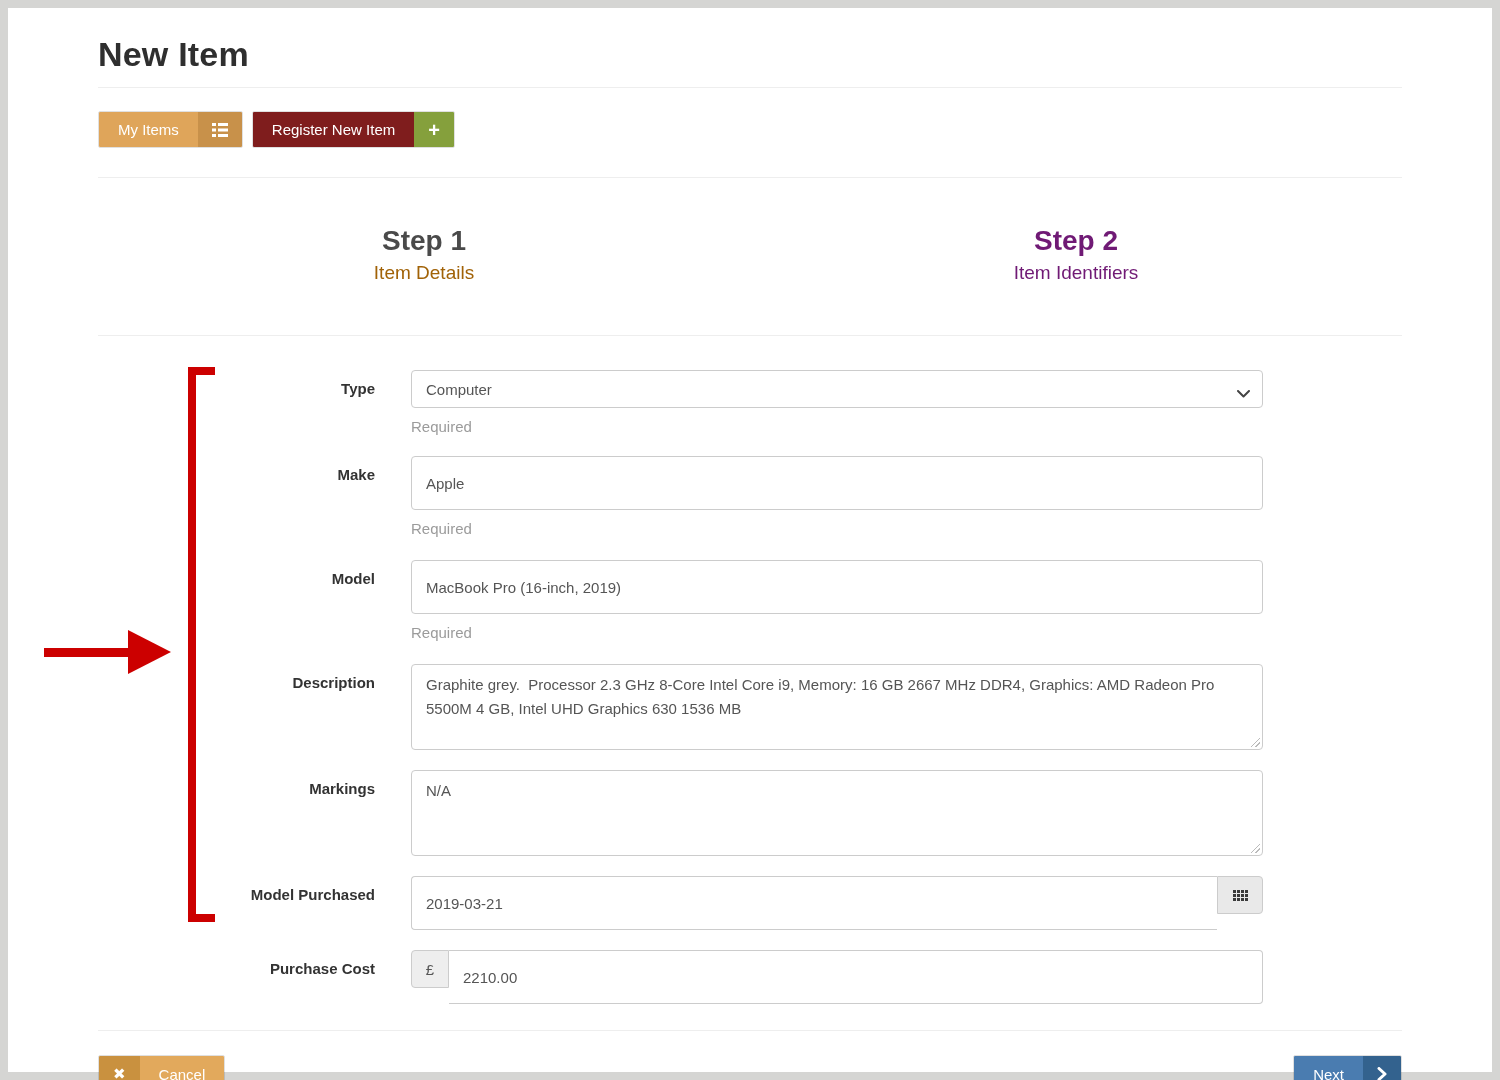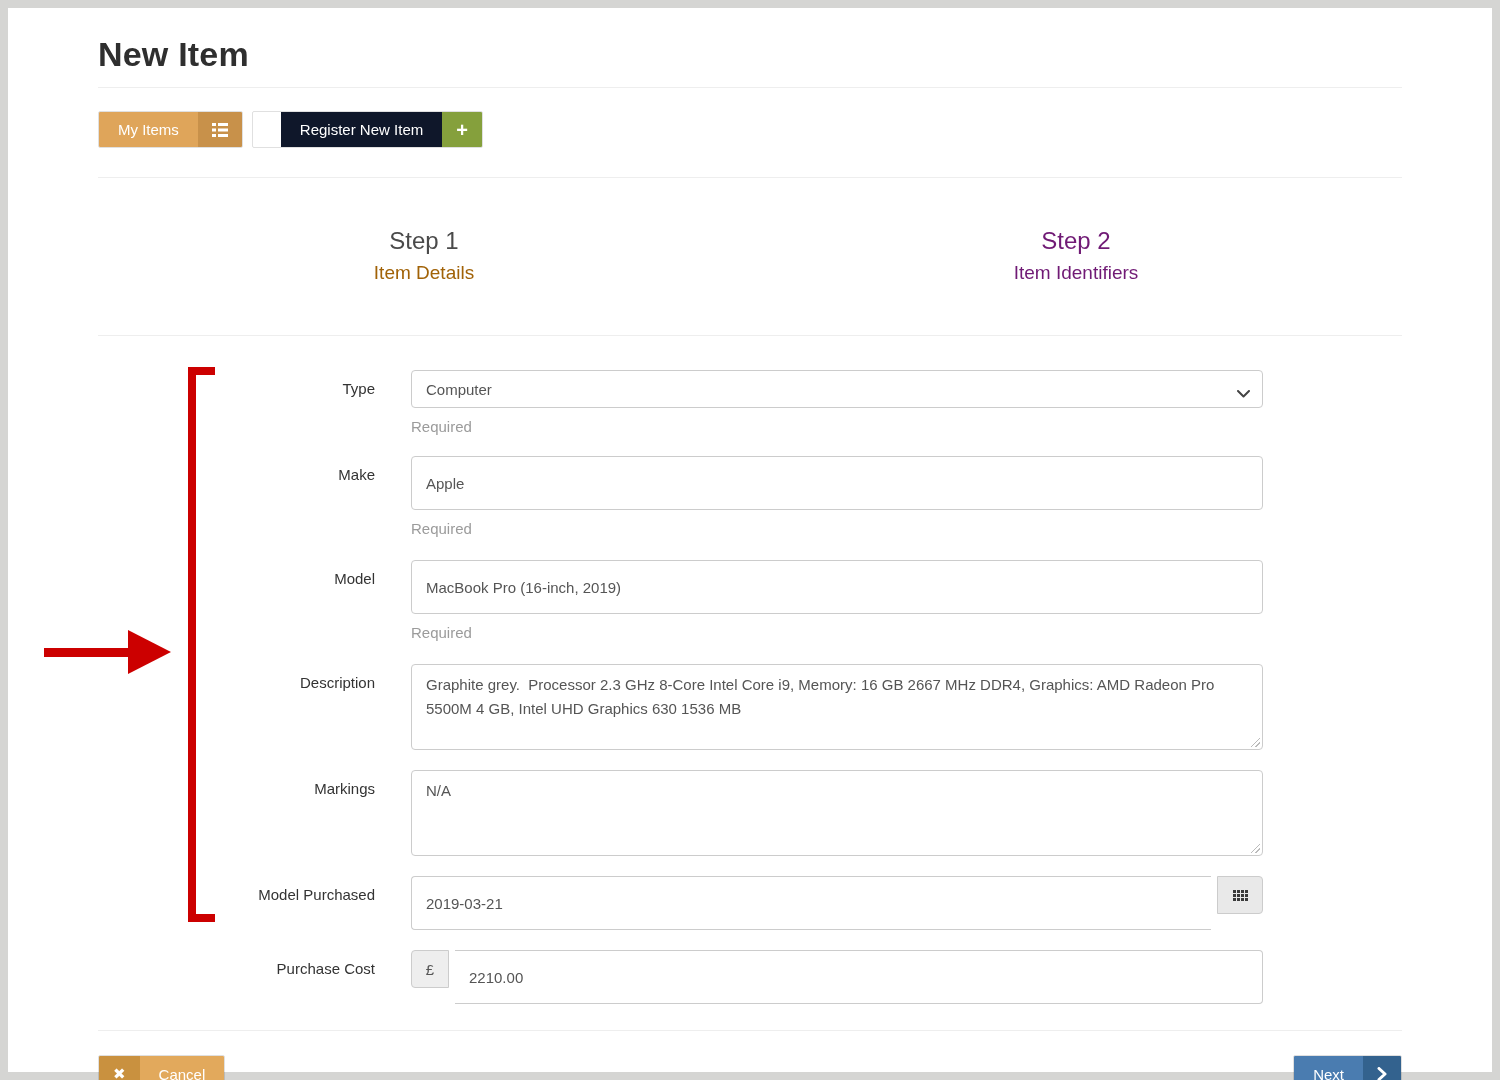--- a/index.html
+++ b/index.html
@@ -48,49 +48,49 @@
   .seg-btn .lbl {
     display: flex; align-items: center;
     padding: 0 19px;
   }
   .seg-btn .seg {
     display: flex; align-items: center; justify-content: center;
     padding: 0 14px;
   }
   .btn-myitems .lbl { background: #dfa55a; }
   .btn-myitems .seg { background: #c8914a; }
-  .btn-register .lbl { background: #0f172a; margin-left: 28px; }
+  .btn-register .lbl { background: #7f1d1d; }
   .btn-register .seg { background: #85a03c; }
   .btn-cancel .lbl { background: #e2a95c; }
   .btn-cancel .seg { background: #c9913f; }
   .btn-next .lbl { background: #4a7cb0; }
   .btn-next .seg { background: #33628e; }
 
   .plus-glyph { font-size: 20px; font-weight: bold; line-height: 1; }
 
   
   .steps {
     display: flex;
     padding: 49px 0 50px;
     border-bottom: 1px solid #eeeeee;
   }
   .step { width: 50%; text-align: center; }
-  .step .step-title { font-size: 24px; font-weight: normal; color: #4a4a4a; line-height: 28px; }
+  .step .step-title { font-size: 28px; font-weight: bold; color: #4a4a4a; line-height: 28px; }
   .step .step-sub   { font-size: 19px; color: #a16207; margin-top: 5px; line-height: 25px; }
   .step.inactive .step-title, .step.inactive .step-sub { color: #701a75; }
 
   
   .form-area { padding: 34px 0 26px; }
   .form-row { display: flex; align-items: flex-start; margin-bottom: 20px; }
   .form-row:last-child { margin-bottom: 0; }
   .form-label {
     width: 277px;
     text-align: right;
     font-size: 15px;
-    font-weight: normal;
+    font-weight: bold;
     color: #333333;
     padding-top: 10px;
     flex: none;
   }
   .field { margin-left: 36px; width: 852px; position: relative; }
 
   .text-input, .select-box, .textarea-box {
     width: 100%;
     border: 1px solid #cccccc;
     border-radius: 4px;
@@ -135,21 +135,21 @@
     text-align: left;
     font-size: 15px;
     color: #9b9b9b;
     margin-top: 10px;
     height: 18px;
     line-height: 18px;
   }
   .row-gap-required { margin-bottom: 22px; }
 
   
-  .input-group { display: flex; width: 100%; gap: 6px; }
+  .input-group { display: flex; width: 100%; }
   .input-group .text-input { border-radius: 4px 0 0 4px; border-right: none; flex: 1; }
   .addon-right {
     width: 46px; height: 38px; flex: none;
     background: #e9e9e9;
     border: 1px solid #cccccc;
     border-radius: 0 4px 4px 0;
     display: flex; align-items: center; justify-content: center;
     cursor: pointer;
   }
   .addon-left {

